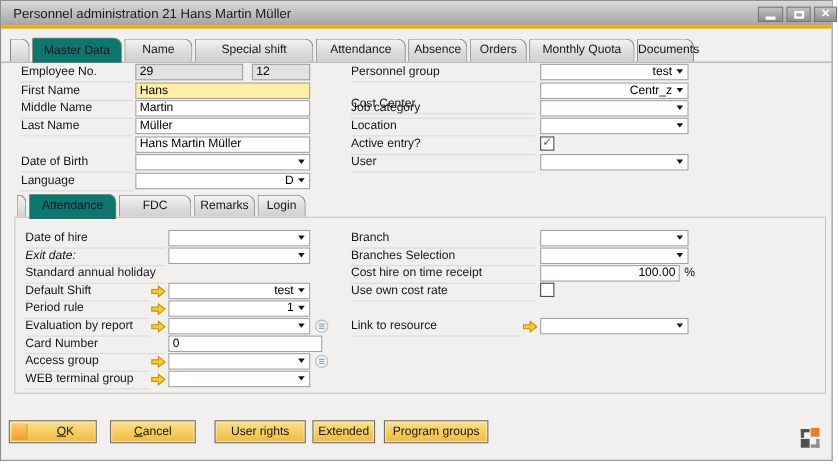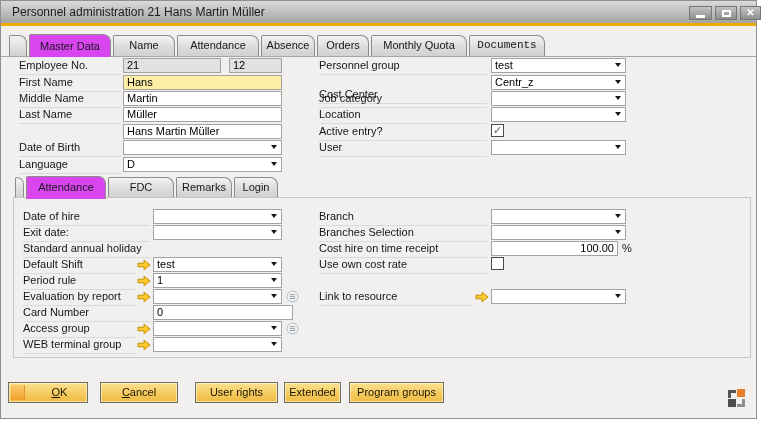--- a/index.html
+++ b/index.html
@@ -19,40 +19,40 @@
           display:flex;align-items:center;justify-content:center;cursor:default;}
   .g-min{width:9px;height:3px;background:#fff;margin-top:7px;}
   .g-max{width:9px;height:7px;border:2px solid #fff;box-sizing:border-box;}
   .g-close{color:#fff;font-size:10px;font-weight:bold;line-height:10px;}
   
   .hline{position:absolute;left:0;top:55px;width:755px;height:1px;background:#a8a7a5;}
   .tabs{position:absolute;left:8px;top:34px;height:24px;display:flex;gap:2px;align-items:flex-start;}
   .tab{box-sizing:border-box;height:21px;border:1px solid #8d8c8a;border-bottom:none;
        border-radius:2px 8px 0 0;background:linear-gradient(180deg,#f3f3f2 0%,#dddcda 55%,#d2d1cf 100%);
        text-align:center;line-height:19px;color:#17171f;}
-  .tab.active{height:23px;margin-top:-1px;background:#d946ef;position:relative;z-index:3;line-height:22px;}
+  .tab.active{height:23px;margin-top:-1px;background:#0f766e;position:relative;z-index:3;line-height:22px;}
   .tabstub{box-sizing:border-box;height:21px;border:1px solid #8d8c8a;border-bottom:none;
        border-radius:2px 8px 0 0;background:linear-gradient(180deg,#f3f3f2,#d2d1cf);}
   
   .groupbox{position:absolute;left:12px;top:196px;width:738px;height:161px;
             border:1px solid #c7c6c3;box-sizing:border-box;}
   .subtabs{position:absolute;left:14px;top:176px;height:24px;display:flex;gap:2px;
            align-items:flex-start;z-index:2;}
   .subtabs .tab{height:20px;line-height:18px;}
   .subtabs .tab.active{height:23px;margin-top:-1px;line-height:21px;}
   .subtabs .tabstub{height:20px;}
   
   .flabel{position:absolute;height:16px;line-height:15px;border-bottom:1px solid #dbdad7;
           color:#15151c;white-space:nowrap;overflow:hidden;}
   .field{position:absolute;height:15px;box-sizing:border-box;background:#fff;
          border:1px solid #a3a2a0;padding:0 3px;line-height:13px;color:#000;white-space:nowrap;}
   .field.ro{background:#e3e2e0;}
   .field.hl{background:#FDF0A6;}
   .field.num{text-align:right;}
-  .combo{padding-right:14px;}
+  .combo{padding-right:14px;text-align:right;}
   .tri{position:absolute;right:4px;top:4px;width:0;height:0;
        border-left:3.5px solid transparent;border-right:3.5px solid transparent;
        border-top:4.5px solid #161616;}
   .checkbox{position:absolute;width:13px;height:13px;background:#fff;border:1px solid #4a4a4a;
             box-sizing:border-box;text-align:center;}
   .ckmark{display:block;font-size:11px;line-height:11px;color:#606060;}
   .icon{position:absolute;}
   .unit{position:absolute;height:15px;line-height:15px;color:#15151c;}
   
   .btn{position:absolute;top:381px;height:21px;box-sizing:border-box;
@@ -88,29 +88,30 @@
   <div class="winbtn" style="left:739px;width:21px;">
     <span class="g-close">✕</span>
   </div>
   <div class="accent"></div>
 
   <div class="hline"></div>
   <div class="tabs">
     <div class="tabstub" style="width:18px;"></div>
     <div class="tab active" style="width:82px;"><span>Master Data</span></div>
     <div class="tab" style="width:62px;"><span>Name model</span></div>
+    <div class="tab" style="width:108px;"><span>Special shift</span></div>
     <div class="tab" style="width:82px;"><span>Attendance</span></div>
     <div class="tab" style="width:54px;"><span>Absence</span></div>
     <div class="tab" style="width:52px;"><span>Orders</span></div>
     <div class="tab" style="width:96px;"><span>Monthly Quota</span></div>
-    <div class="tab" style="width:76px;font-family:Liberation Mono, monospace;"><span>Documents</span></div>
+    <div class="tab" style="width:52px;"><span>Documents</span></div>
   </div>
 
   <div class="flabel" style="left:18px;top:57px;width:102px;">Employee No.</div>
-  <div class="field ro" style="left:122px;top:57px;width:98px;">21</div>
+  <div class="field ro" style="left:122px;top:57px;width:98px;">29</div>
   <div class="field ro" style="left:228px;top:57px;width:53px;">12</div>
 
   <div class="flabel" style="left:18px;top:74px;width:102px;">First Name</div>
   <div class="field hl" style="left:122px;top:74px;width:159px;">Hans</div>
 
   <div class="flabel" style="left:18px;top:90px;width:102px;">Middle Name</div>
   <div class="field" style="left:122px;top:90px;width:159px;">Martin</div>
 
   <div class="flabel" style="left:18px;top:106px;width:102px;">Last Name</div>
   <div class="field" style="left:122px;top:106px;width:159px;">Müller</div>
@@ -172,21 +173,21 @@
     <div class="tab" style="width:56px;"><span>Remarks</span></div>
     <div class="tab" style="width:44px;"><span>Login</span></div>
   </div>
 
   <div class="flabel" style="left:22px;top:208px;width:127px;">Date of hire</div>
   <div class="field combo" style="left:152px;top:208px;width:129px;">
     <span></span>
     <span class="tri"></span>
   </div>
 
-  <div class="flabel" style="left:22px;top:224px;width:127px;">Exit date:</div>
+  <div class="flabel" style="left:22px;top:224px;width:127px;font-style:italic;">Exit date:</div>
   <div class="field combo" style="left:152px;top:224px;width:129px;">
     <span></span>
     <span class="tri"></span>
   </div>
 
   <div class="flabel" style="left:22px;top:240px;width:127px;">Standard annual holiday</div>
 
   <div class="flabel" style="left:22px;top:256px;width:113px;">Default Shift</div>
   <svg class="icon" style="left:136px;top:258px;" width="14" height="12" viewBox="0 0 14 12">
       <path d="M1 4.2 H7 V1.2 L13 6 L7 10.8 V7.8 H1 Z" fill="#FFC933" stroke="#C89200" stroke-width="1"></path>

